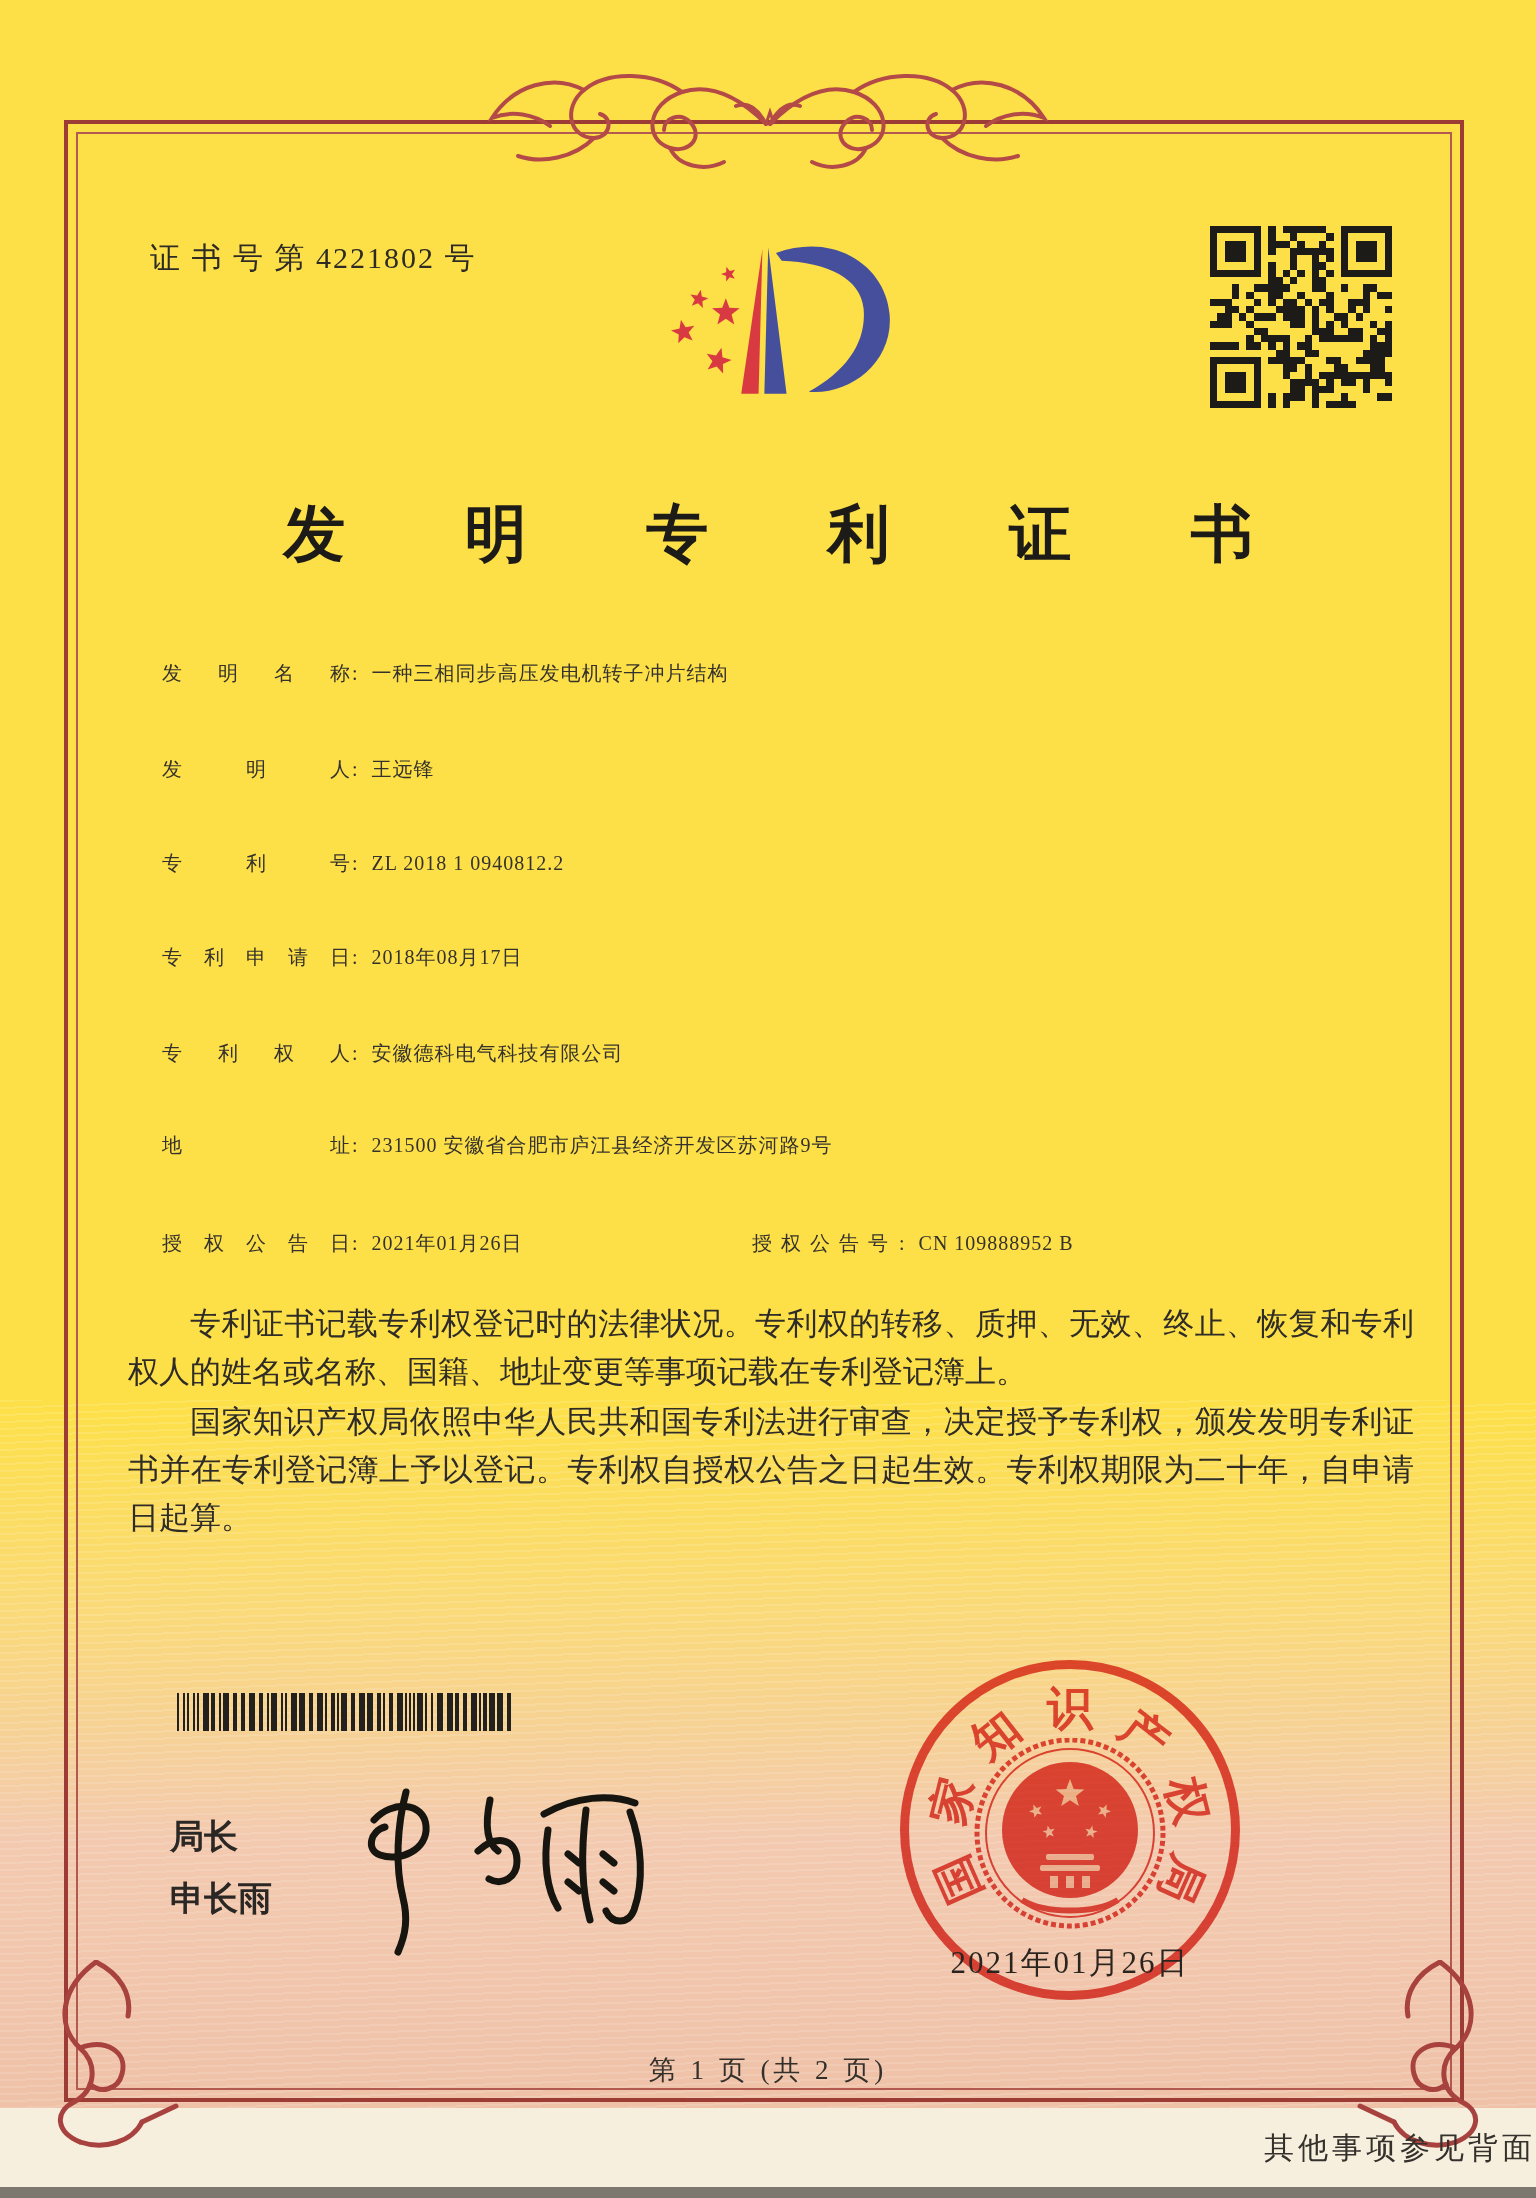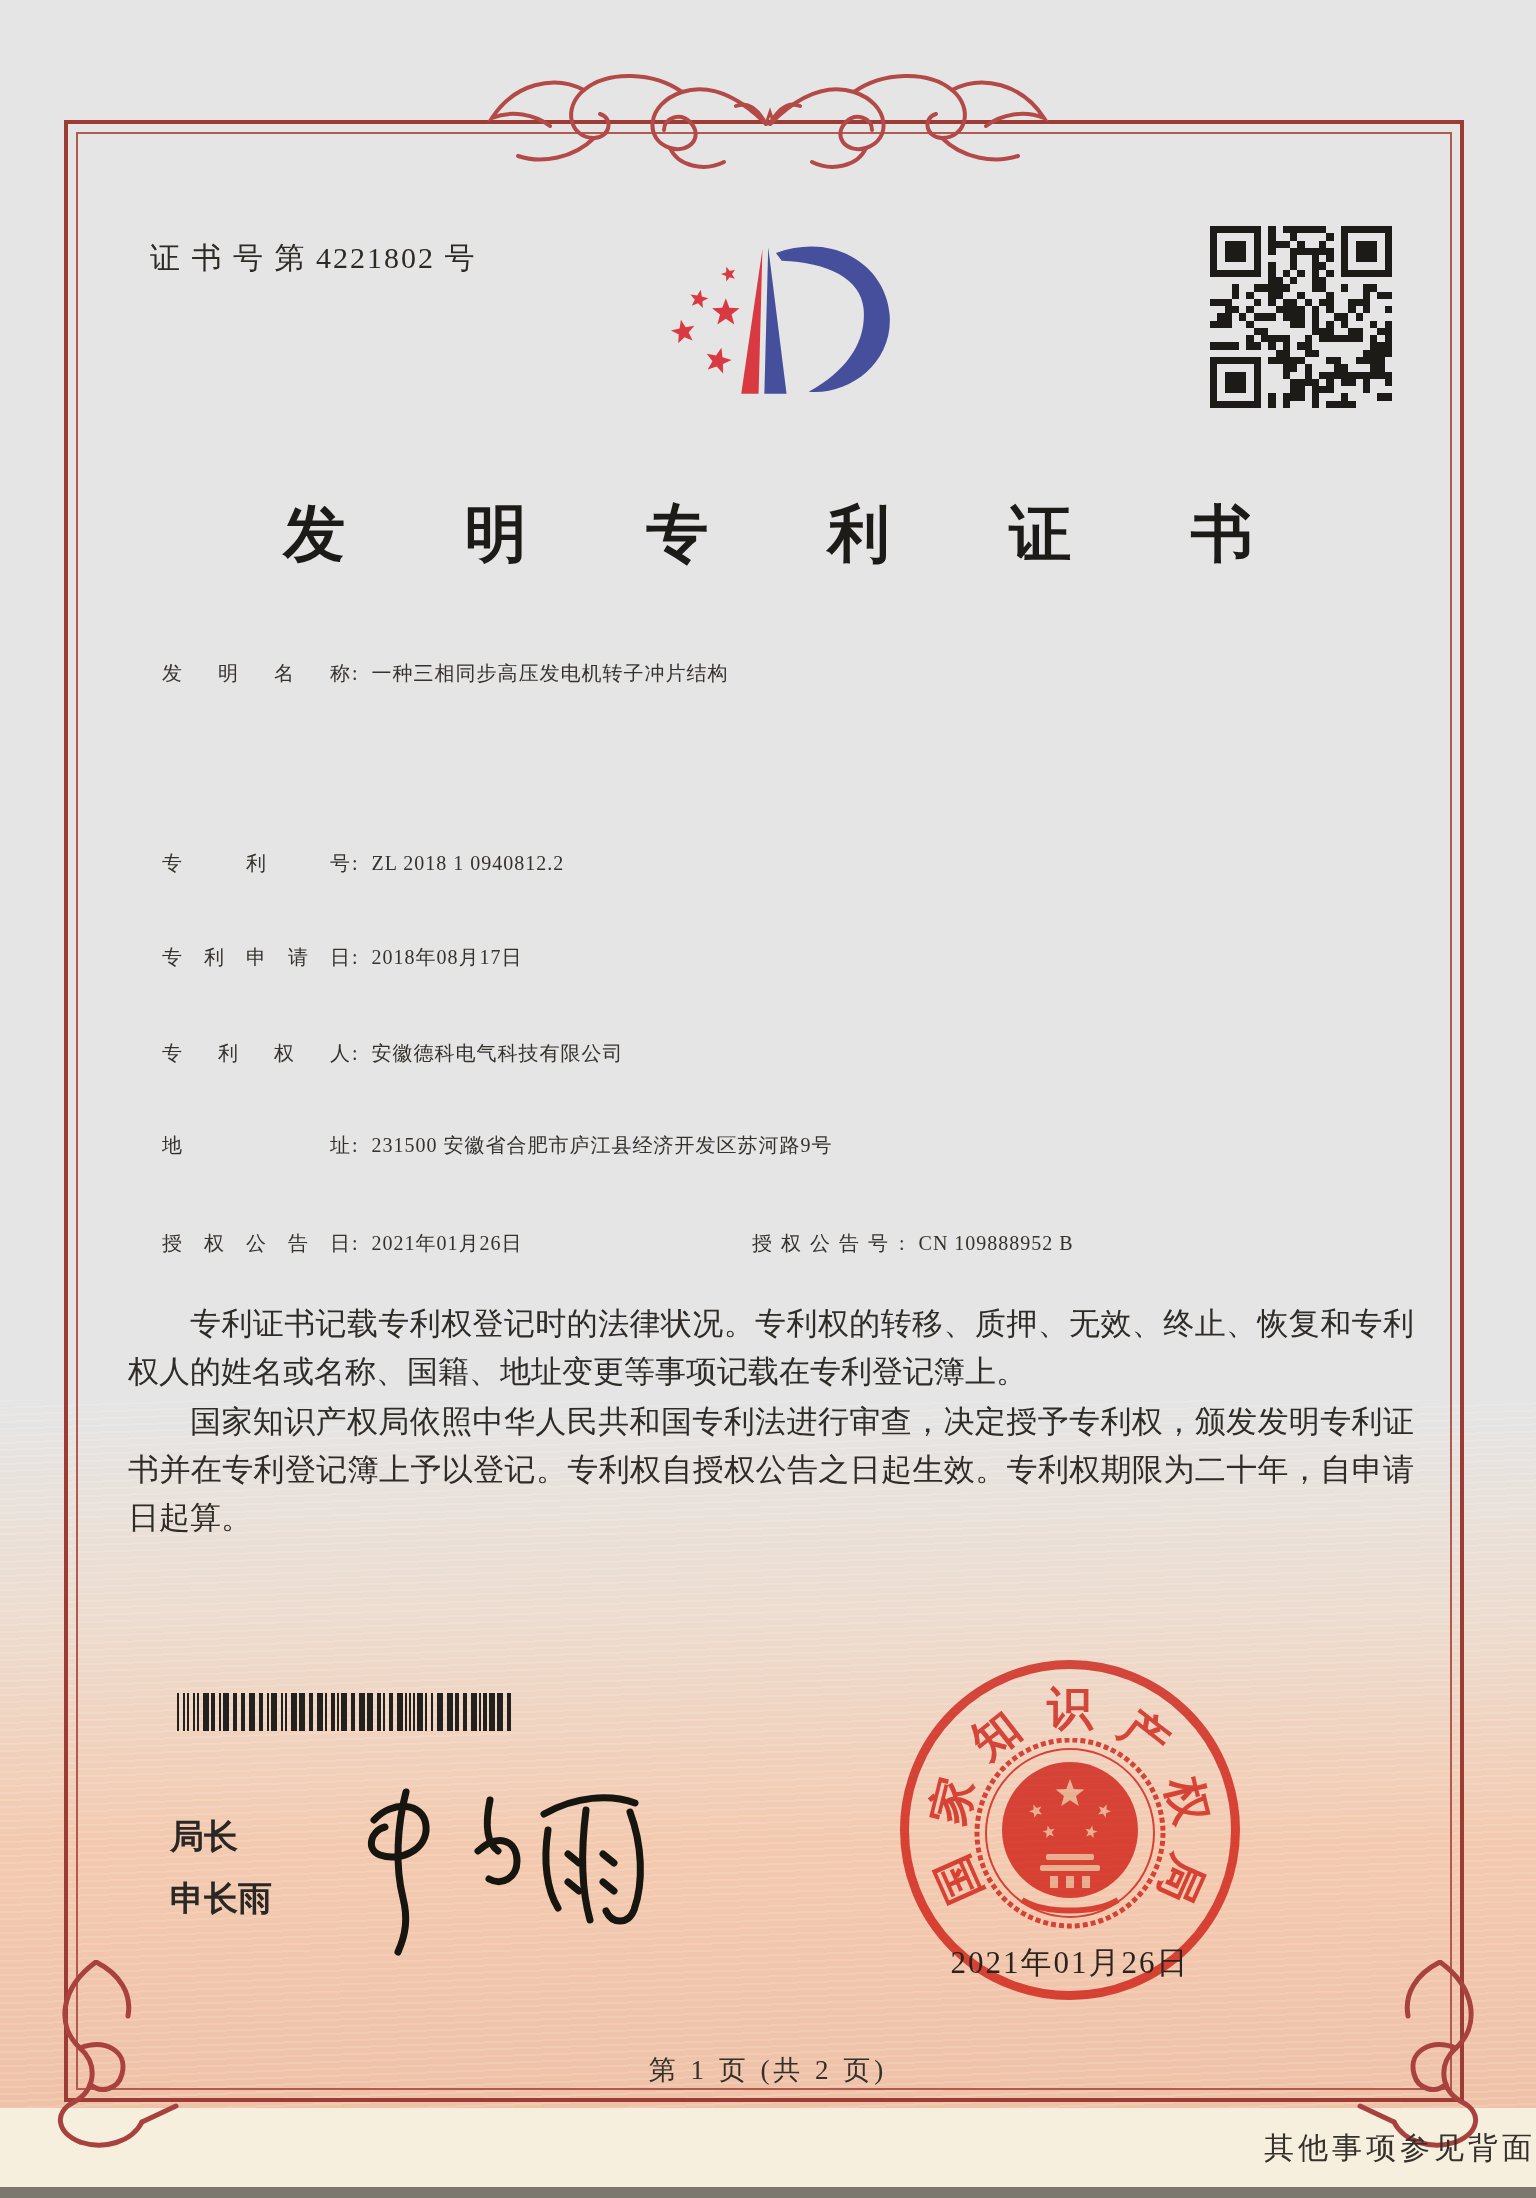--- a/index.html
+++ b/index.html
@@ -1,18 +1,18 @@
 <!DOCTYPE html>
 <html><head>
 <meta charset="utf-8">
 <style>
   html,body{margin:0;padding:0;background:#555;}
   .page{
     position:relative;width:1536px;height:2198px;margin:0 auto;
-    background:#e5e5e5;overflow:hidden;
+    background:#fde047;overflow:hidden;
     font-family:"Liberation Serif","DejaVu Serif",serif;color:#35312c;
   }
   
   .pink-zone{position:absolute;left:0;top:1400px;width:100%;height:708px;
     background:linear-gradient(180deg,rgba(246,216,190,0) 0%,rgba(246,210,182,.45) 30%,#f3cab0 62%,#efc2a8 100%);}
   .pink-texture{position:absolute;left:0;top:1400px;width:100%;height:708px;opacity:.45;
     background:repeating-linear-gradient(178deg,rgba(255,255,255,.28) 0 2px,rgba(255,255,255,0) 2px 7px);}
   .below-strip{position:absolute;left:0;top:2108px;width:100%;height:90px;background:#f7efde;}
   .scan-edge{position:absolute;left:0;top:2187px;width:100%;height:11px;background:#7c786f;}
   
@@ -431,20 +431,23 @@
       <rect x="17" y="24" width="1" height="1" fill="#1d1b18"></rect>
       <rect x="18" y="24" width="1" height="1" fill="#1d1b18"></rect>
       <rect x="19" y="24" width="1" height="1" fill="#1d1b18"></rect>
     </svg>
 
   <div class="title">发 明 专 利 证 书</div>
 
   <div class="row" style="top:660px">
     <span class="lbl">发明名称</span><span class="colon">:</span><span class="val">一种三相同步高压发电机转子冲片结构</span>
   </div>
+  <div class="row" style="top:756px">
+    <span class="lbl">发明人</span><span class="colon">:</span><span class="val">王远锋</span>
+  </div>
   <div class="row" style="top:850px">
     <span class="lbl">专利号</span><span class="colon">:</span><span class="val">ZL 2018 1 0940812.2</span>
   </div>
   <div class="row" style="top:944px">
     <span class="lbl">专利申请日</span><span class="colon">:</span><span class="val">2018年08月17日</span>
   </div>
   <div class="row" style="top:1040px">
     <span class="lbl">专利权人</span><span class="colon">:</span><span class="val">安徽德科电气科技有限公司</span>
   </div>
   <div class="row" style="top:1132px">

